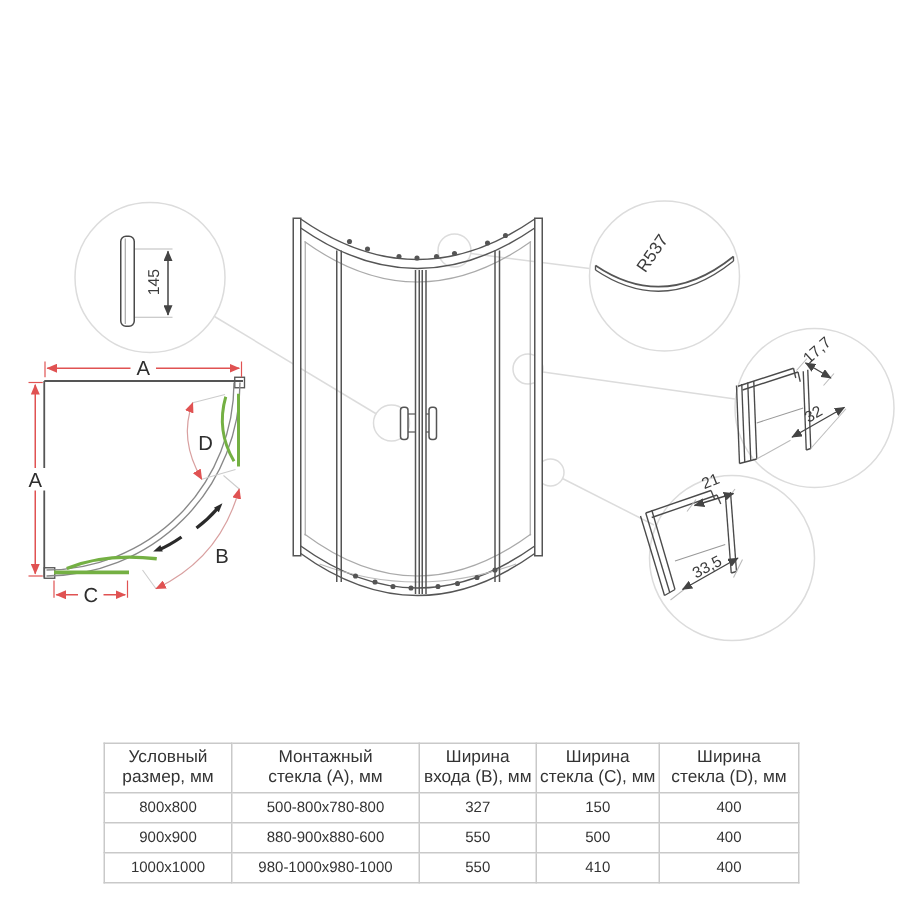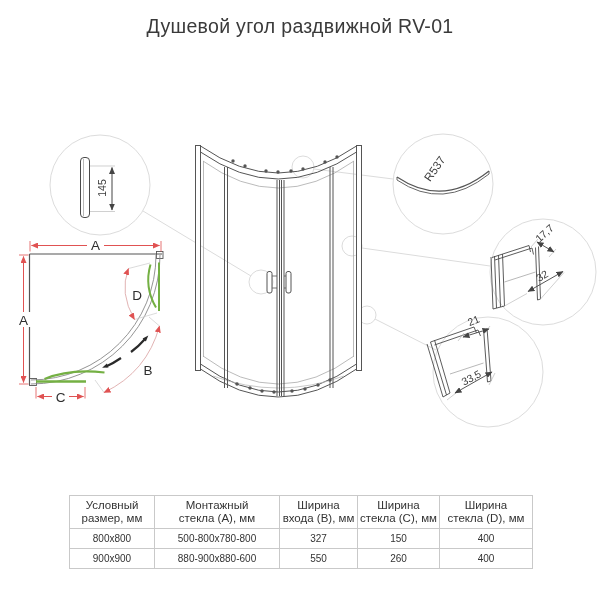--- a/index.html
+++ b/index.html
@@ -222,21 +222,20 @@
   </g>
 
   <text x="95.5" y="250" text-anchor="middle" class="dim-letter">A</text>
   <text x="23.5" y="324.5" text-anchor="middle" class="dim-letter">A</text>
   <text x="60.5" y="401.5" text-anchor="middle" class="dim-letter">C</text>
   <text x="148" y="375" text-anchor="middle" class="dim-letter">B</text>
   <text x="137" y="300" text-anchor="middle" class="dim-letter">D</text>
 </svg>
 
 <div class="title">
-  <div>Душевой угол раздвижной RV-01</div>
 </div>
 
 <div class="spec">
   <table>
     <colgroup>
       <col style="width:85px">
           <col style="width:125px">
           <col style="width:78px">
       <col style="width:82px">
           <col style="width:93px">
@@ -260,20 +259,27 @@
         <td>800x800</td>
         <td>500-800x780-800</td>
         <td>327</td>
         <td>150</td>
         <td>400</td>
       </tr>
       <tr>
         <td>900x900</td>
         <td>880-900x880-600</td>
         <td>550</td>
-        <td>260</td>
+        <td>500</td>
+        <td>400</td>
+      </tr>
+      <tr>
+        <td>1000x1000</td>
+        <td>980-1000x980-1000</td>
+        <td>550</td>
+        <td>410</td>
         <td>400</td>
       </tr>
     </tbody>
   </table>
 </div>
 
 </div>
 
 </body></html>

